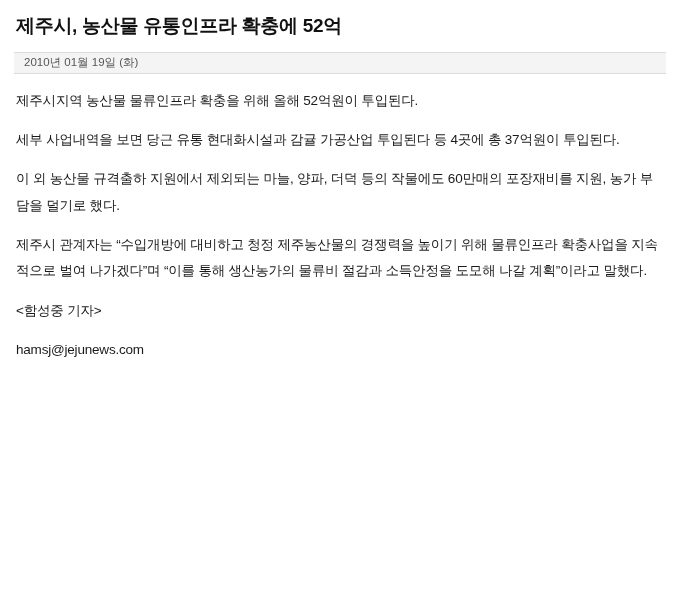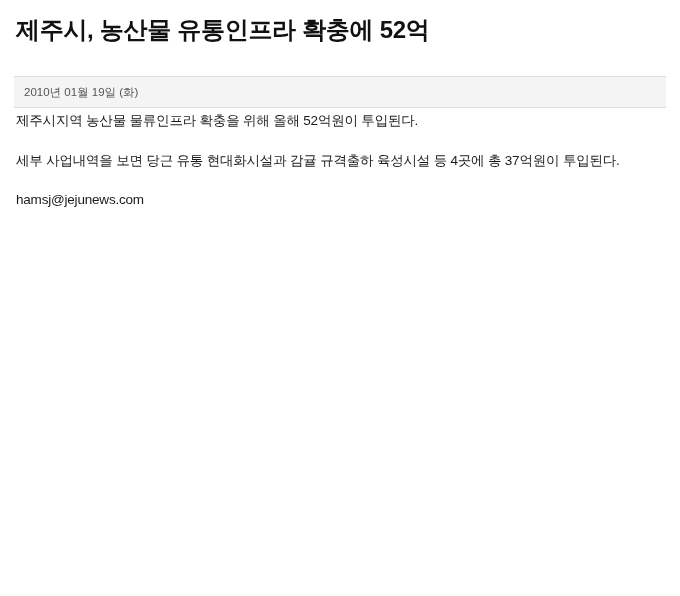--- a/index.html
+++ b/index.html
@@ -15,31 +15,31 @@
     overflow: hidden;
   }
   .page {
     position: relative;
     width: 680px;
     height: 596px;
     box-sizing: border-box;
     padding: 0 14px;
   }
   .headline {
-    font-size: 24px;
+    font-size: 19px;
     font-weight: bold;
     color: #111111;
     letter-spacing: -0.3px;
     line-height: 1.3;
     margin: 14px 0 0 0;
     padding: 0 0 0 2px;
   }
   .meta-bar {
-    margin-top: 31px;
-    height: 32px;
+    margin-top: 13px;
+    height: 22px;
     background: #f4f4f4;
     border-top: 1px solid #dcdcdc;
     border-bottom: 1px solid #dcdcdc;
     display: flex;
     align-items: center;
     justify-content: space-between;
     padding: 0 10px;
     box-sizing: border-box;
     font-size: 11.5px;
     color: #555555;
@@ -50,20 +50,21 @@
   .meta-right {
     color: #555555;
   }
   .meta-right .reporter {
     color: #555555;
   }
   .meta-right .email {
     color: #555555;
   }
   .article {
+    margin-top: 14px;
     padding: 0 2px;
   }
   .article p {
     font-size: 13.5px;
     line-height: 1.95;
     color: #1a1a1a;
     margin: 0 0 13px 0;
     letter-spacing: -0.2px;
     text-align: left;
   }
@@ -88,17 +89,20 @@
 <div class="page">
 
   <h1 class="headline">제주시, 농산물 유통인프라 확충에 52억</h1>
 
   <div class="meta-bar">
     <span class="meta-left">2010년 01월 19일 (화)</span>
   </div>
 
   <div class="article">
     <p>제주시지역 농산물 물류인프라 확충을 위해 올해 52억원이 투입된다.</p>
-    <p>세부 사업내역을 보면 당근 유통 현대화시설과 감귤 규격출하 육성시설 등 4곳에 총 37억원이 투입된다.</p>
+    <p>세부 사업내역을 보면 당근 유통 현대화시설과 감귤 가공산업 투입된다 등 4곳에 총 37억원이 투입된다.</p>
+    <p>이 외 농산물 규격출하 지원에서 제외되는 마늘, 양파, 더덕 등의 작물에도 60만매의 포장재비를 지원, 농가 부담을 덜기로 했다.</p>
+    <p>제주시 관계자는 “수입개방에 대비하고 청정 제주농산물의 경쟁력을 높이기 위해 물류인프라 확충사업을 지속적으로 벌여 나가겠다”며 “이를 통해 생산농가의 물류비 절감과 소득안정을 도모해 나갈 계획”이라고 말했다.</p>
+    <p class="signoff">&lt;함성중 기자&gt;</p>
     <p class="signoff-email">hamsj@jejunews.com</p>
   </div>
 
 </div>
 
 </body></html>

